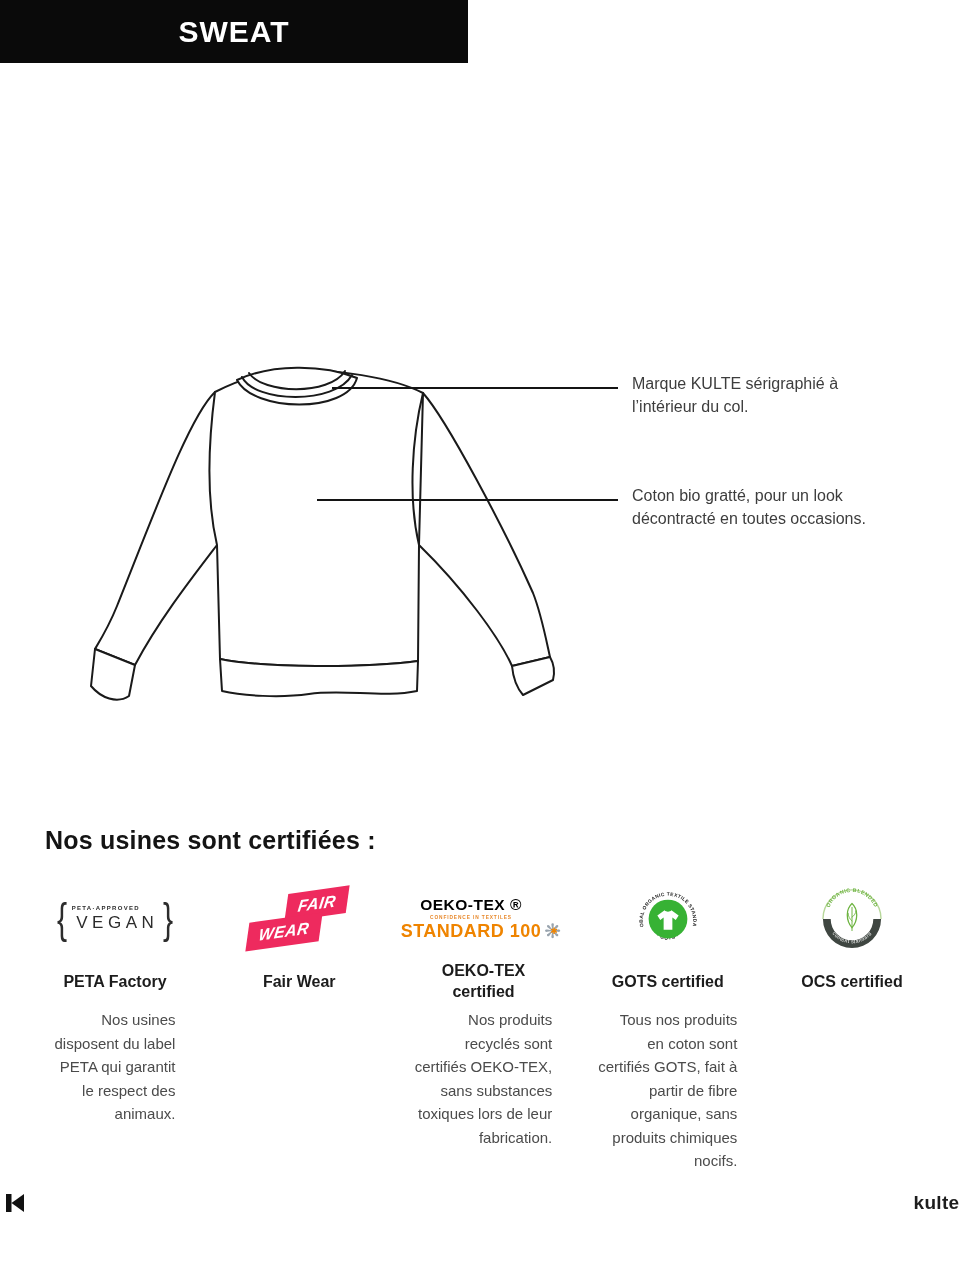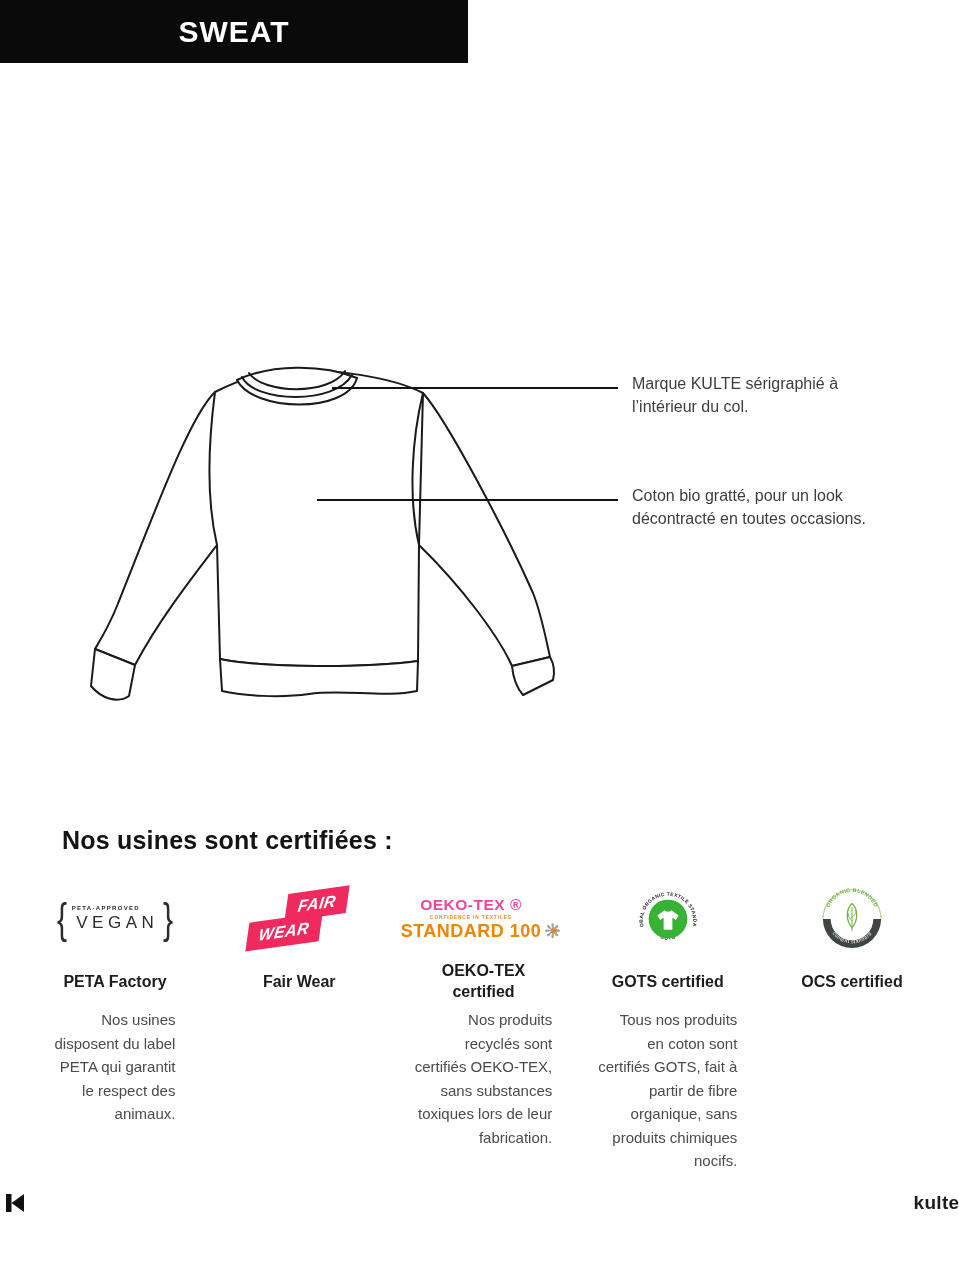--- a/index.html
+++ b/index.html
@@ -28,21 +28,21 @@
 
   .annotation {
     position:absolute; left:632px; width:240px;
     font-size:16px; line-height:23px; color:#3d3d3d; white-space:pre-line;
   }
   .annotation.a1 { top:372px; }
   .annotation.a2 { top:484px; }
 
   
   .cert-heading {
-    position:absolute; left:62px; top:826px;
+    position:absolute; left:45px; top:826px;
     font-size:25px; font-weight:700; color:#141414; letter-spacing:0.2px;
   }
   .cert-row {
     position:absolute; left:26px; top:885px; width:915px;
     display:flex; justify-content:space-between;
   }
   .cert-col { width:178px; display:flex; flex-direction:column; align-items:center; }
   .logo-box { height:68px; display:flex; align-items:center; justify-content:center; }
   .cert-name {
     margin-top:6px; min-height:44px; display:flex; align-items:center;
@@ -68,21 +68,21 @@
     font-weight:700; font-size:16px; display:flex; align-items:center;
     justify-content:center; letter-spacing:0.5px;
     transform:rotate(-8deg) skewX(-16deg);
   }
   .fw-top { right:3px; top:1px; width:62px; height:27px; }
   .fw-bottom { left:0; bottom:3px; width:74px; height:28px; }
 
   
   .oeko-logo { display:flex; align-items:flex-end; }
   .oeko-text { display:flex; flex-direction:column; align-items:center; }
-  .oeko-l1 { font-size:15.5px; font-weight:700; color:#ec4899; letter-spacing:0.5px; }
+  .oeko-l1 { font-size:15.5px; font-weight:700; color:#000000; letter-spacing:0.5px; }
   .oeko-l2 { font-size:4.8px; font-weight:700; color:#e8882a; letter-spacing:0.9px; margin-top:1.5px; }
   .oeko-l3 { font-size:18px; font-weight:700; color:#ef8400; letter-spacing:0.5px; margin-top:1px; }
   .oeko-flower { position:relative; width:22px; height:22px; margin-left:3px; margin-bottom:-1px; }
   .oeko-flower .f1 { position:absolute; left:0; top:-2px; font-size:20px; color:#99a4ae; }
   .oeko-flower .f2 { position:absolute; left:6px; top:5px; font-size:9px; color:#ef8400; }
 
   
   .footer {
     position:absolute; left:6px; top:1192px; width:959px;
     display:flex; align-items:center; justify-content:space-between; gap:14px;

